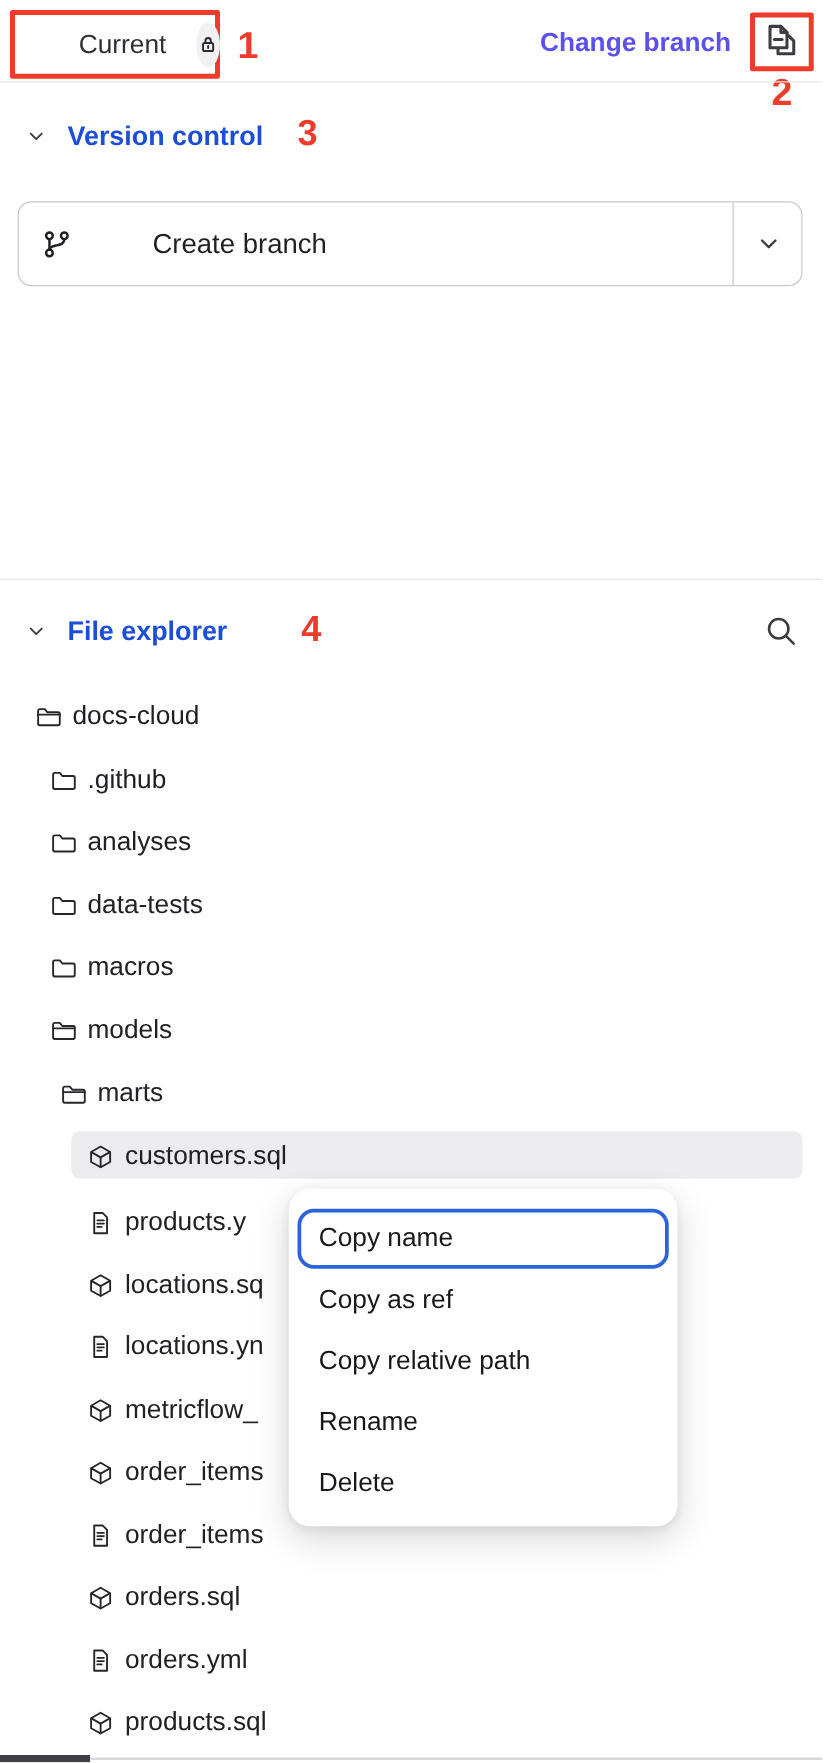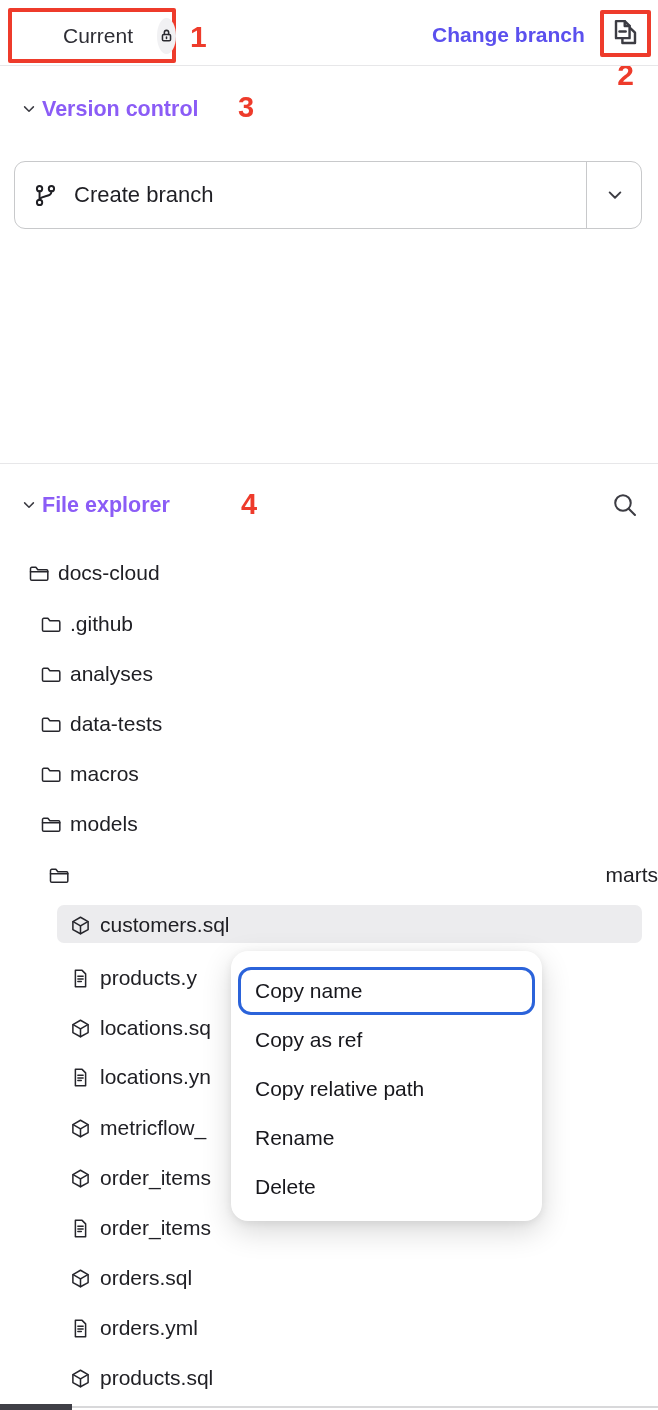--- a/index.html
+++ b/index.html
@@ -25,42 +25,42 @@
   #num4 { left:241px; top:488px; font-size:29px; }
   .change-branch { position:absolute; left:432px; top:23px; font-size:21px; font-weight:600;
                    color:var(--purple); cursor:pointer; }
   .copy-box { position:absolute; left:600px; top:10px; width:51px; height:47px;
               display:flex; align-items:center; justify-content:center; }
   .copy-btn { background:none; border:none; color:#3c3c43; display:flex; cursor:pointer; }
 
   
   .sec-head { position:absolute; left:0; right:0; height:50px; display:flex; align-items:center; cursor:pointer; }
   .sec-head .chev { color:#3c3c43; margin-left:20px; }
-  .sec-title { font-size:21.5px; font-weight:700; color:#8b5cf6; margin-left:4px; }
+  .sec-title { font-size:21.5px; font-weight:700; color:#1d4ed8; margin-left:16px; }
   #vc-head { top:84px; }
   #fe-head { top:480px; }
   .search-btn { position:absolute; left:611px; top:491px; background:none; border:none;
                 color:#3c3c43; display:flex; cursor:pointer; }
 
   
   .create-btn { position:absolute; left:14px; top:161px; width:628px; height:68px;
                 background:#fff; border:1.5px solid #c8c9cb; border-radius:11px;
-                display:flex; align-items:center; cursor:pointer; }
+                display:flex; align-items:center; cursor:pointer;gap:48px; }
   .create-btn .branch { color:#1f1f24; margin-left:18px; }
   .create-label { font-size:22px; font-weight:500; color:#1f1f24; margin-left:16px; }
   .create-divider { position:absolute; right:54px; top:0; bottom:0; width:1.5px; background:#c8c9cb; }
   .create-chev { position:absolute; right:15px; top:50%; transform:translateY(-50%); color:#3c3c43; display:flex; }
 
   
   .row { position:absolute; left:0; right:0; height:50px; display:flex; align-items:center;
          font-size:21px; font-weight:500; color:#202025; cursor:pointer; }
   .row .ric { color:#26262c; flex:0 0 auto; margin-right:9px; position:relative; }
   .row .rlabel { position:relative; white-space:nowrap; }
   .lvl0 { padding-left:28px; } .lvl1 { padding-left:40px; }
-  .lvl2 { padding-left:48px;justify-content:space-between; } .lvl3 { padding-left:70px; }
+  .lvl2 { padding-left:48px; } .lvl3 { padding-left:70px; }
   .hl { position:absolute; left:57px; right:16px; top:5px; bottom:7px;
         background:#ececee; border-radius:7px; }
 
   
   .ctx-menu { position:absolute; left:231px; top:951px; width:311px; z-index:10;
               background:#fff; border-radius:17px; padding:16px 0 10px;
               box-shadow:0 10px 30px rgba(0,0,0,.16), 0 2px 8px rgba(0,0,0,.07);text-align:center; }
   .ctx-item { height:49px; display:flex; align-items:center; padding-left:24px;
               font-size:21px; font-weight:500; color:#17171c; cursor:pointer; }
   .ctx-item.focused { height:48px; margin:0 7px; border:3px solid var(--blue);

